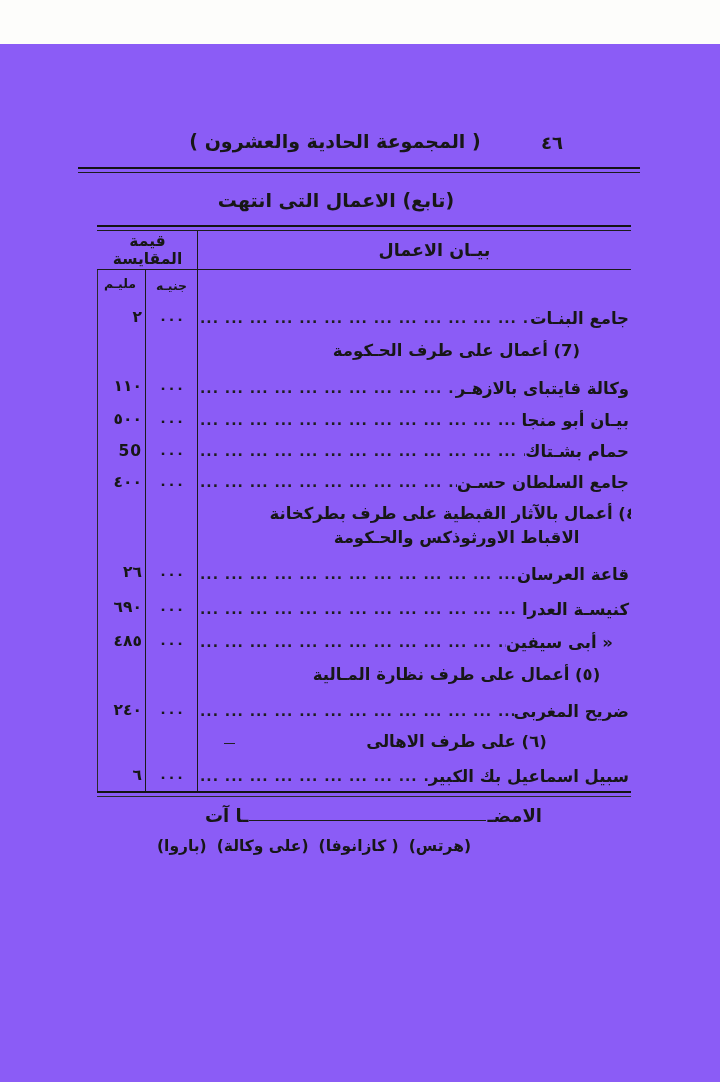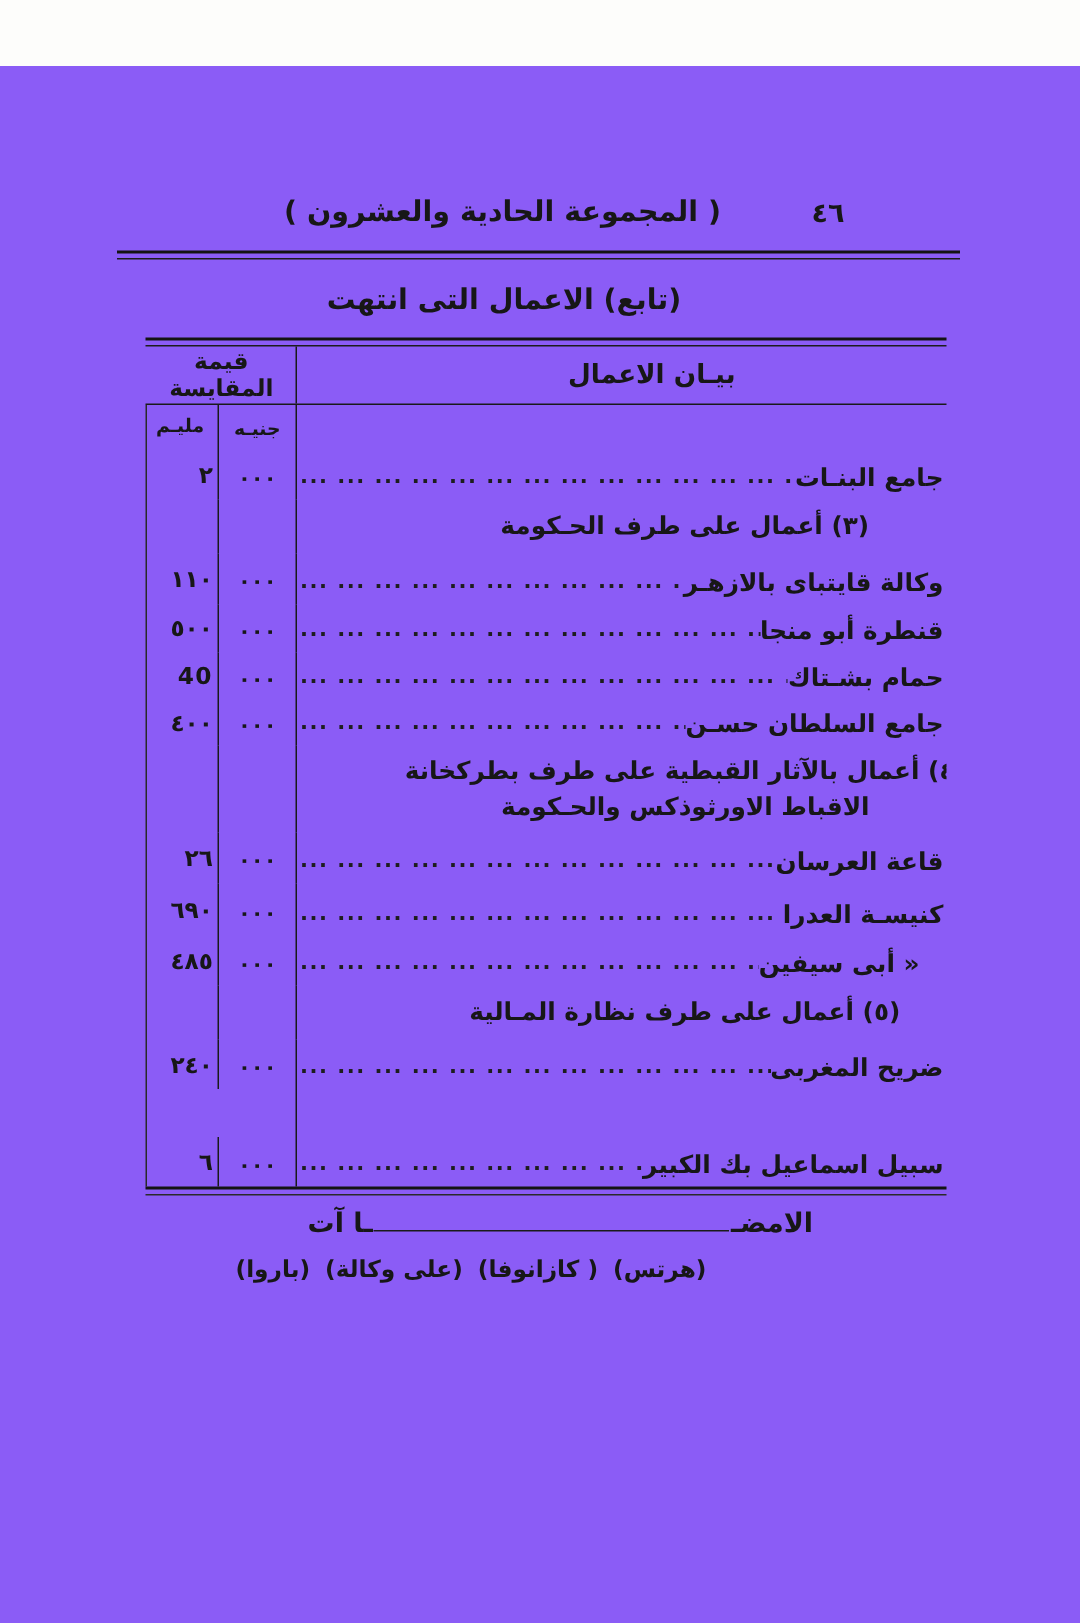--- a/index.html
+++ b/index.html
@@ -92,48 +92,48 @@
     <div class="trow entry" style="height: 33px;">
           <div class="cell c-bayan">
             <span class="row-label">جامع البنـات</span>
             <span class="leaders">... ... ... ... ... ... ... ... ... ... ... ... ... ... ... ... ... ... ... ... ... ... ... ... ... ... ... ... ... ... </span>
           </div>
           <div class="cell c-dots">٠٠٠</div>
           <div class="cell c-amount">٢</div>
         </div>
         <div class="trow section" style="height: 36px;">
           <div class="cell c-bayan section-cell">
-            <div class="section-line">(٣) أعمال على طرف الحـكومة</div>
+            <div class="section-line">(7) أعمال على طرف الحـكومة</div>
           </div>
           <div class="cell c-dots"></div>
           <div class="cell c-amount"></div>
         </div>
         <div class="trow entry" style="height: 34px;">
           <div class="cell c-bayan">
             <span class="row-label">وكالة قايتباى بالازهـر</span>
             <span class="leaders">... ... ... ... ... ... ... ... ... ... ... ... ... ... ... ... ... ... ... ... ... ... ... ... ... ... ... ... ... ... </span>
           </div>
           <div class="cell c-dots">٠٠٠</div>
           <div class="cell c-amount">١١٠</div>
         </div>
         <div class="trow entry" style="height: 32px;">
           <div class="cell c-bayan">
-            <span class="row-label">قنطرة أبو منجا</span>
+            <span class="row-label">بيـان أبو منجا</span>
             <span class="leaders">... ... ... ... ... ... ... ... ... ... ... ... ... ... ... ... ... ... ... ... ... ... ... ... ... ... ... ... ... ... </span>
           </div>
           <div class="cell c-dots">٠٠٠</div>
           <div class="cell c-amount">٥٠٠</div>
         </div>
         <div class="trow entry" style="height: 31px;">
           <div class="cell c-bayan">
             <span class="row-label">حمام بشـتاك</span>
             <span class="leaders">... ... ... ... ... ... ... ... ... ... ... ... ... ... ... ... ... ... ... ... ... ... ... ... ... ... ... ... ... ... </span>
           </div>
           <div class="cell c-dots">٠٠٠</div>
-          <div class="cell c-amount">40</div>
+          <div class="cell c-amount">50</div>
         </div>
         <div class="trow entry" style="height: 31px;">
           <div class="cell c-bayan">
             <span class="row-label">جامع السلطان حسـن</span>
             <span class="leaders">... ... ... ... ... ... ... ... ... ... ... ... ... ... ... ... ... ... ... ... ... ... ... ... ... ... ... ... ... ... </span>
           </div>
           <div class="cell c-dots">٠٠٠</div>
           <div class="cell c-amount">٤٠٠</div>
         </div>
         <div class="trow section" style="height: 58px;">
@@ -177,20 +177,24 @@
         </div>
         <div class="trow entry" style="height: 33px;">
           <div class="cell c-bayan">
             <span class="row-label">ضريح المغربى</span>
             <span class="leaders">... ... ... ... ... ... ... ... ... ... ... ... ... ... ... ... ... ... ... ... ... ... ... ... ... ... ... ... ... ... </span>
           </div>
           <div class="cell c-dots">٠٠٠</div>
           <div class="cell c-amount">٢٤٠</div>
         </div>
         <div class="trow section" style="height: 32px;">
+          <div class="cell c-bayan section-cell">
+            <div class="section-line">(٦) على طرف الاهالى</div>
+            <span class="dash-mark"></span>
+          </div>
           <div class="cell c-dots"></div>
           <div class="cell c-amount"></div>
         </div>
         <div class="trow entry" style="height: 33px;">
           <div class="cell c-bayan">
             <span class="row-label">سبيل اسماعيل بك الكبير</span>
             <span class="leaders">... ... ... ... ... ... ... ... ... ... ... ... ... ... ... ... ... ... ... ... ... ... ... ... ... ... ... ... ... ... </span>
           </div>
           <div class="cell c-dots">٠٠٠</div>
           <div class="cell c-amount">٦</div>

